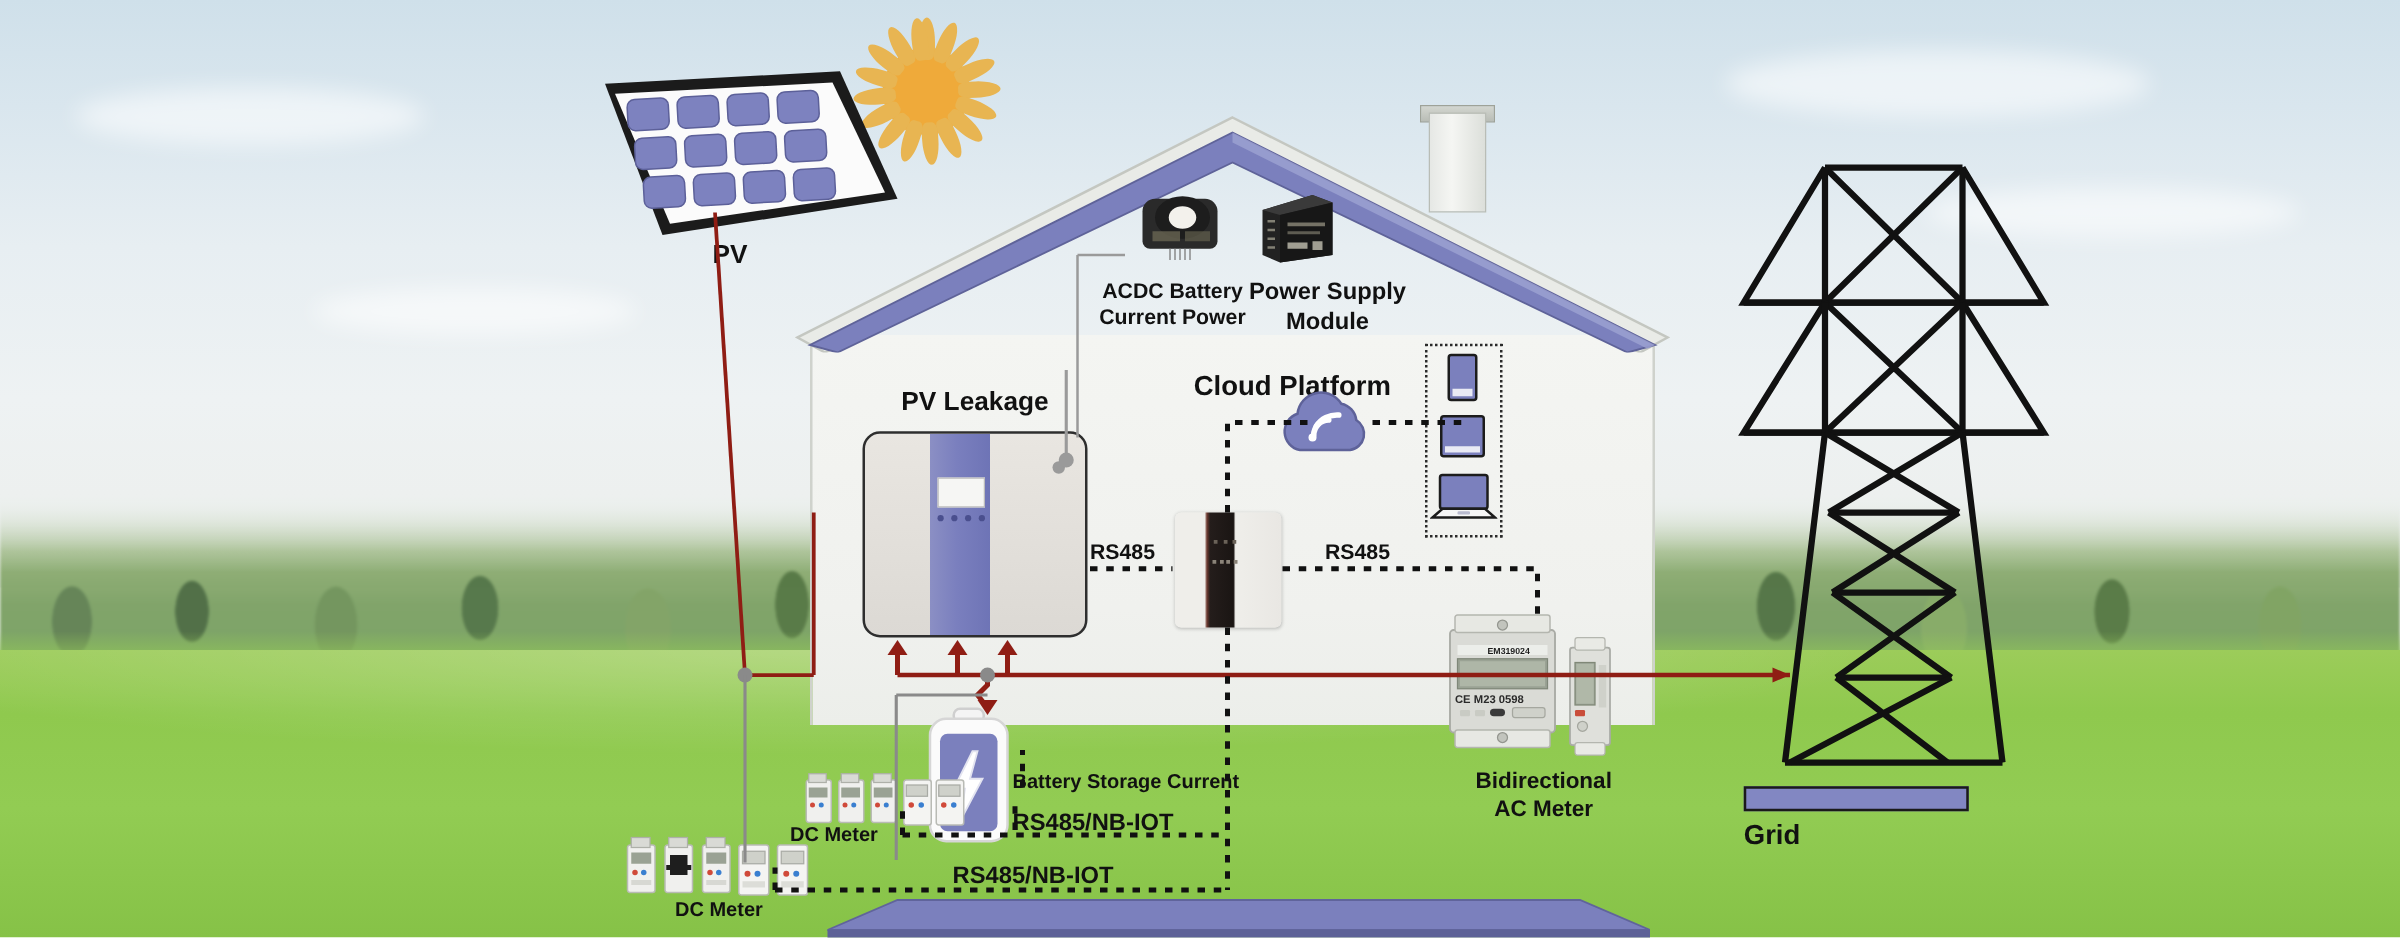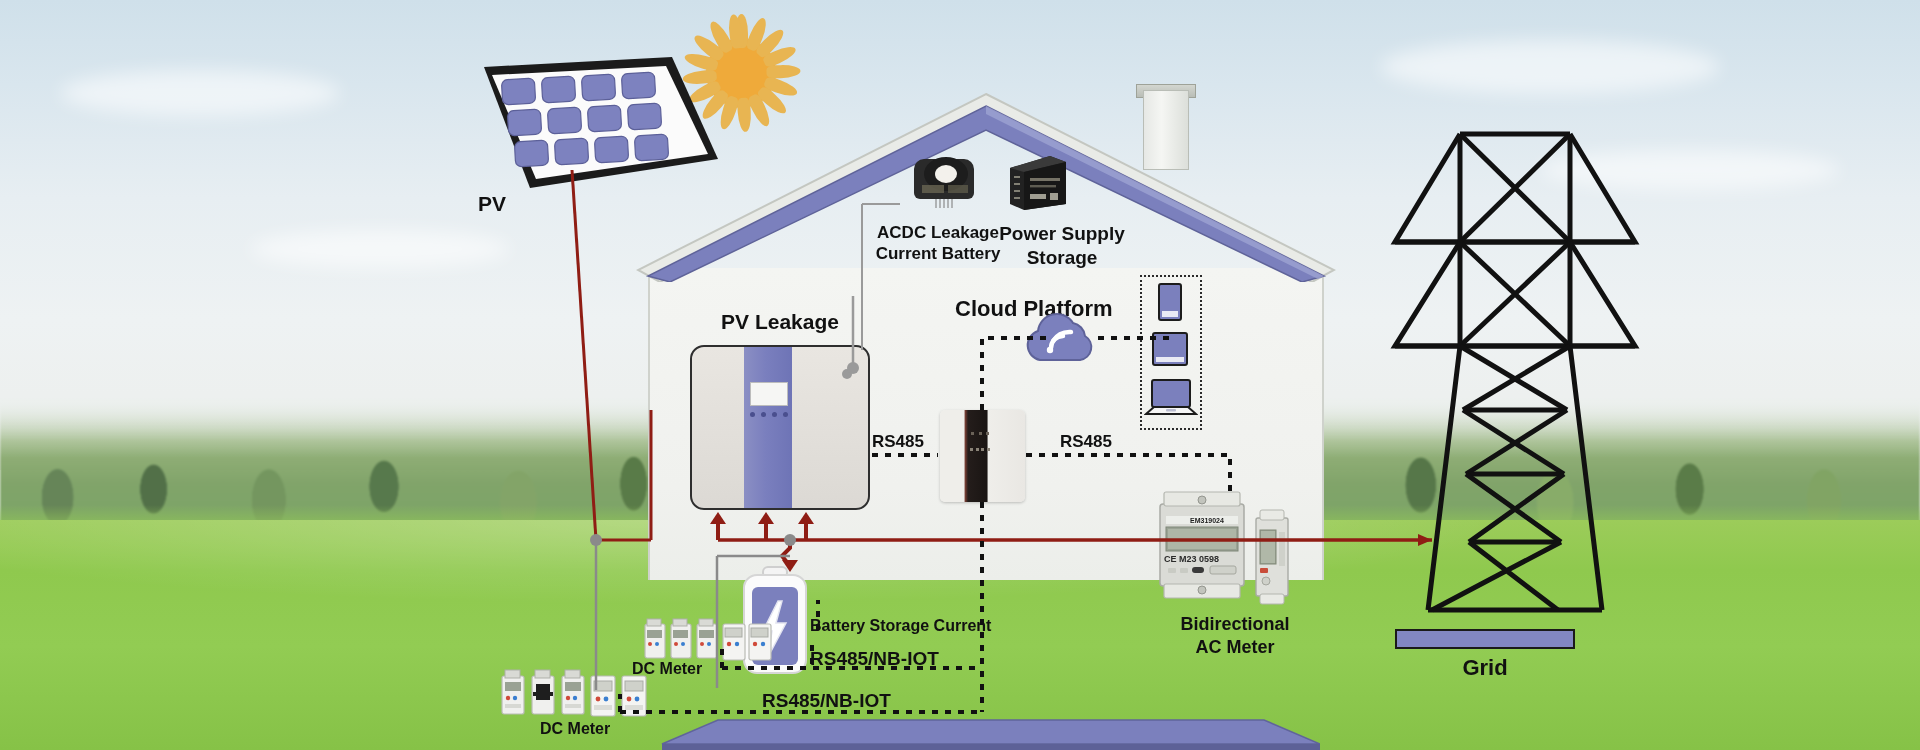--- a/index.html
+++ b/index.html
@@ -89,21 +89,21 @@
   }
   .chimney-cap {
     position: absolute; left: 1136px; top: 84px; width: 60px; height: 14px;
     background: linear-gradient(180deg,#d3d6d0,#b9bdb6);
     border: 1.5px solid #9ea298;
   }
 
   
   .pv-panel { position: absolute; left: 478px; top: 55px; width: 245px; height: 135px; }
   .pv-label {
-    position: absolute; left: 478px; top: 192px; width: 120px; text-align: left;
+    position: absolute; left: 478px; top: 192px; width: 120px; text-align: right;
     font-size: 21px; font-weight: 700; color: #111;
   }
 
   
   .ground-array { position: absolute; left: 660px; top: 718px; width: 660px; height: 40px; }
 
   
   .inverter {
     position: absolute; left: 690px; top: 345px; width: 180px; height: 165px;
     border: 2.5px solid #2e2e2e; border-radius: 14px;
@@ -195,21 +195,21 @@
   .dc-label-a { position: absolute; left: 540px; top: 720px; font-size: 16px; font-weight: 700; color:#111; }
   .dc-label-b { position: absolute; left: 632px; top: 660px; font-size: 16px; font-weight: 700; color:#111; }
 
   
   .tower { position: absolute; left: 1370px; top: 110px; width: 290px; height: 530px; }
   .tower-base {
     position: absolute; left: 1395px; top: 629px; width: 180px; height: 20px;
     background: #8287c2; border: 2.5px solid #1a1a1a;
   }
   .grid-label {
-    position: absolute; left: 1395px; top: 655px; width: 180px; text-align: center;
+    position: absolute; left: 1395px; top: 655px; width: 180px; 
     font-size: 22px; font-weight: 700; color: #111;
   }
 
   
   .wlabel { position: absolute; font-size: 17px; font-weight: 700; color: #111; white-space: nowrap; }
   .wlabel.big { font-size: 19px; }
 
   svg.overlay { position: absolute; left: 0; top: 0; width: 1920px; height: 750px; pointer-events: none; }
 </style>
 </head>
@@ -308,26 +308,26 @@
       <rect x="44" y="39" width="8" height="7" fill="#c3c0b2" opacity=".8"></rect>
       <g fill="#9b9889" opacity=".8">
         <rect x="8" y="22" width="6" height="2"></rect>
           <rect x="8" y="29" width="6" height="2"></rect>
         <rect x="8" y="36" width="6" height="2"></rect>
           <rect x="8" y="43" width="6" height="2"></rect>
       </g>
     </svg>
   </div>
   <div class="lbl-sensor">
-    <span>ACDC Leakage</span><br>
-    <span>Current Battery</span>
+    <span>ACDC Battery</span><br>
+    <span>Current Power</span>
   </div>
   <div class="lbl-psu">
     <span>Power Supply</span><br>
-    <span>Storage</span>
+    <span>Module</span>
   </div>
 
   <div class="cloud-label">Cloud Platform</div>
   <div class="cloud-icon">
     <svg width="78" height="56" viewBox="0 0 78 56">
       <path d="M20 50 a15 15 0 0 1 -2 -29 a19 19 0 0 1 35 -8 a15 15 0 0 1 12 13 a13 13 0 0 1 -5 24 z" fill="#7b80bd" stroke="#5e6299" stroke-width="2"></path>
       <g fill="none" stroke="#ffffff" stroke-width="4.5" stroke-linecap="round">
         <path d="M31 38 a12 12 0 0 1 12 -12"></path>
         <path d="M33 31 a20 20 0 0 1 18 -9"></path>
       </g>

